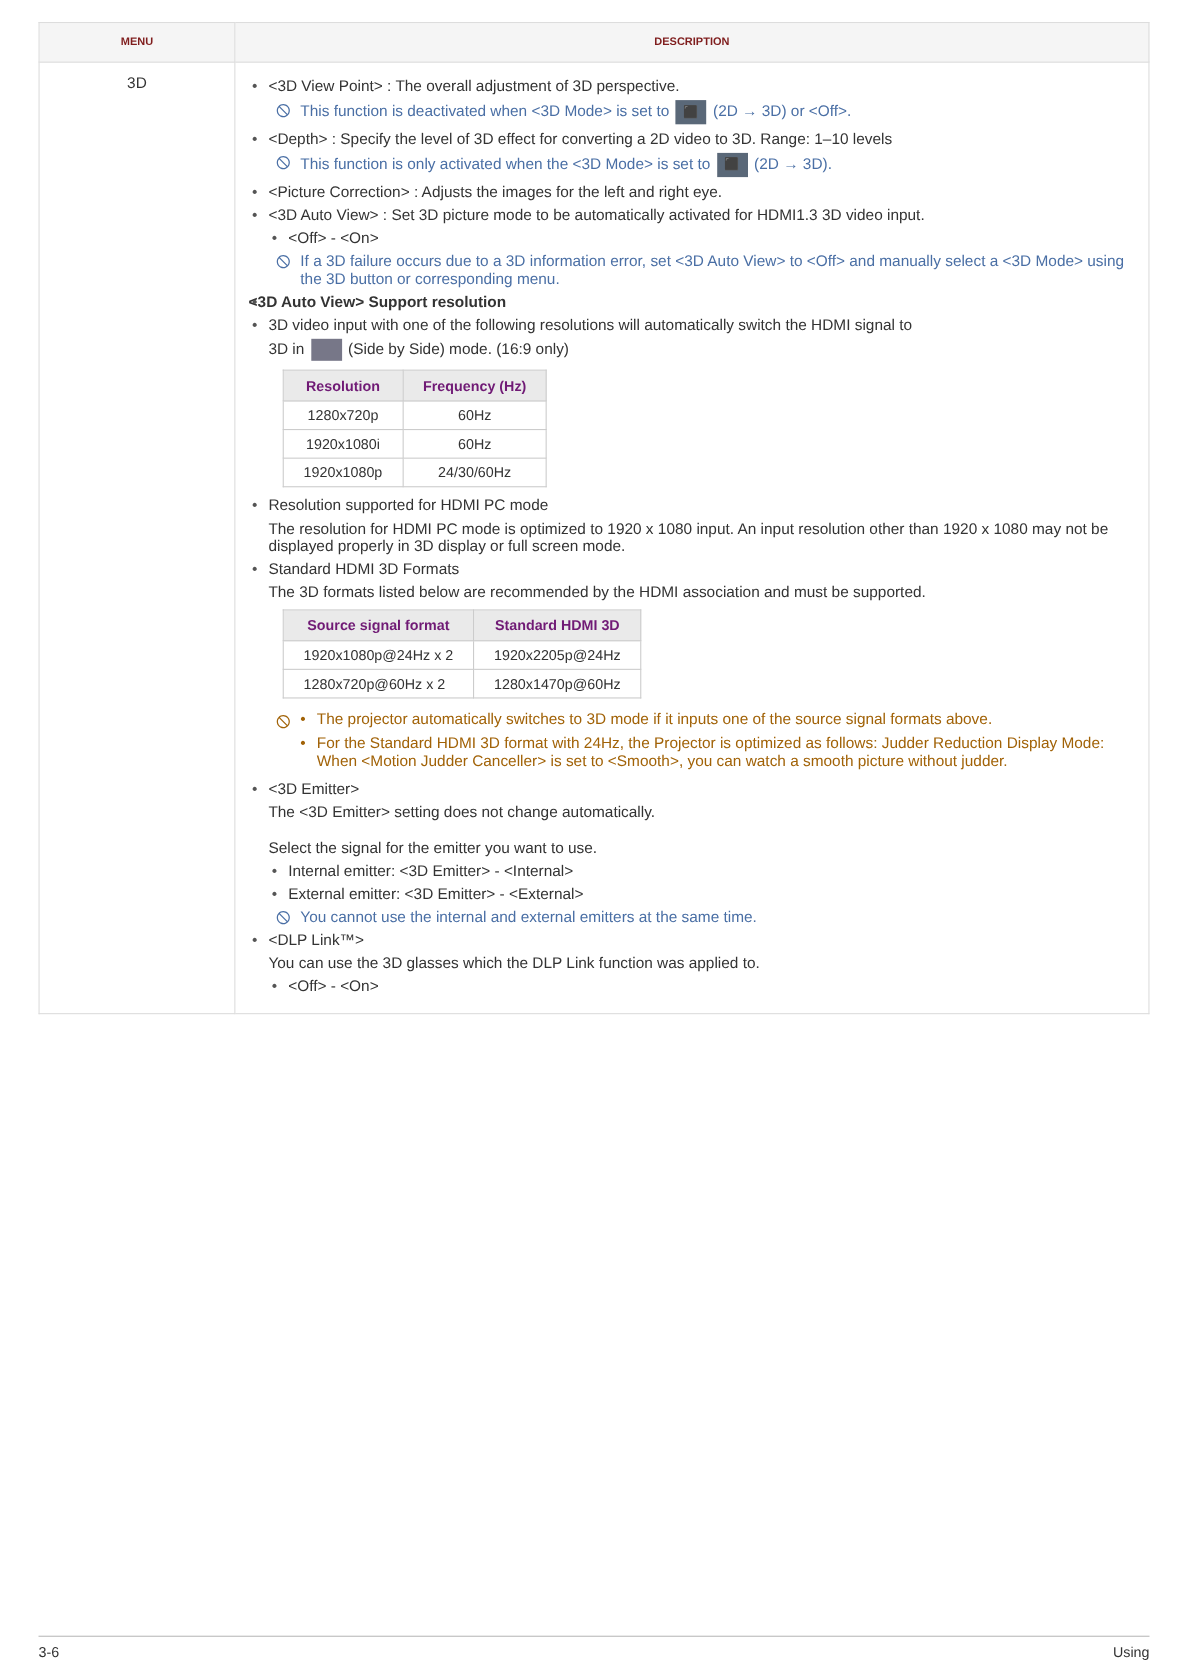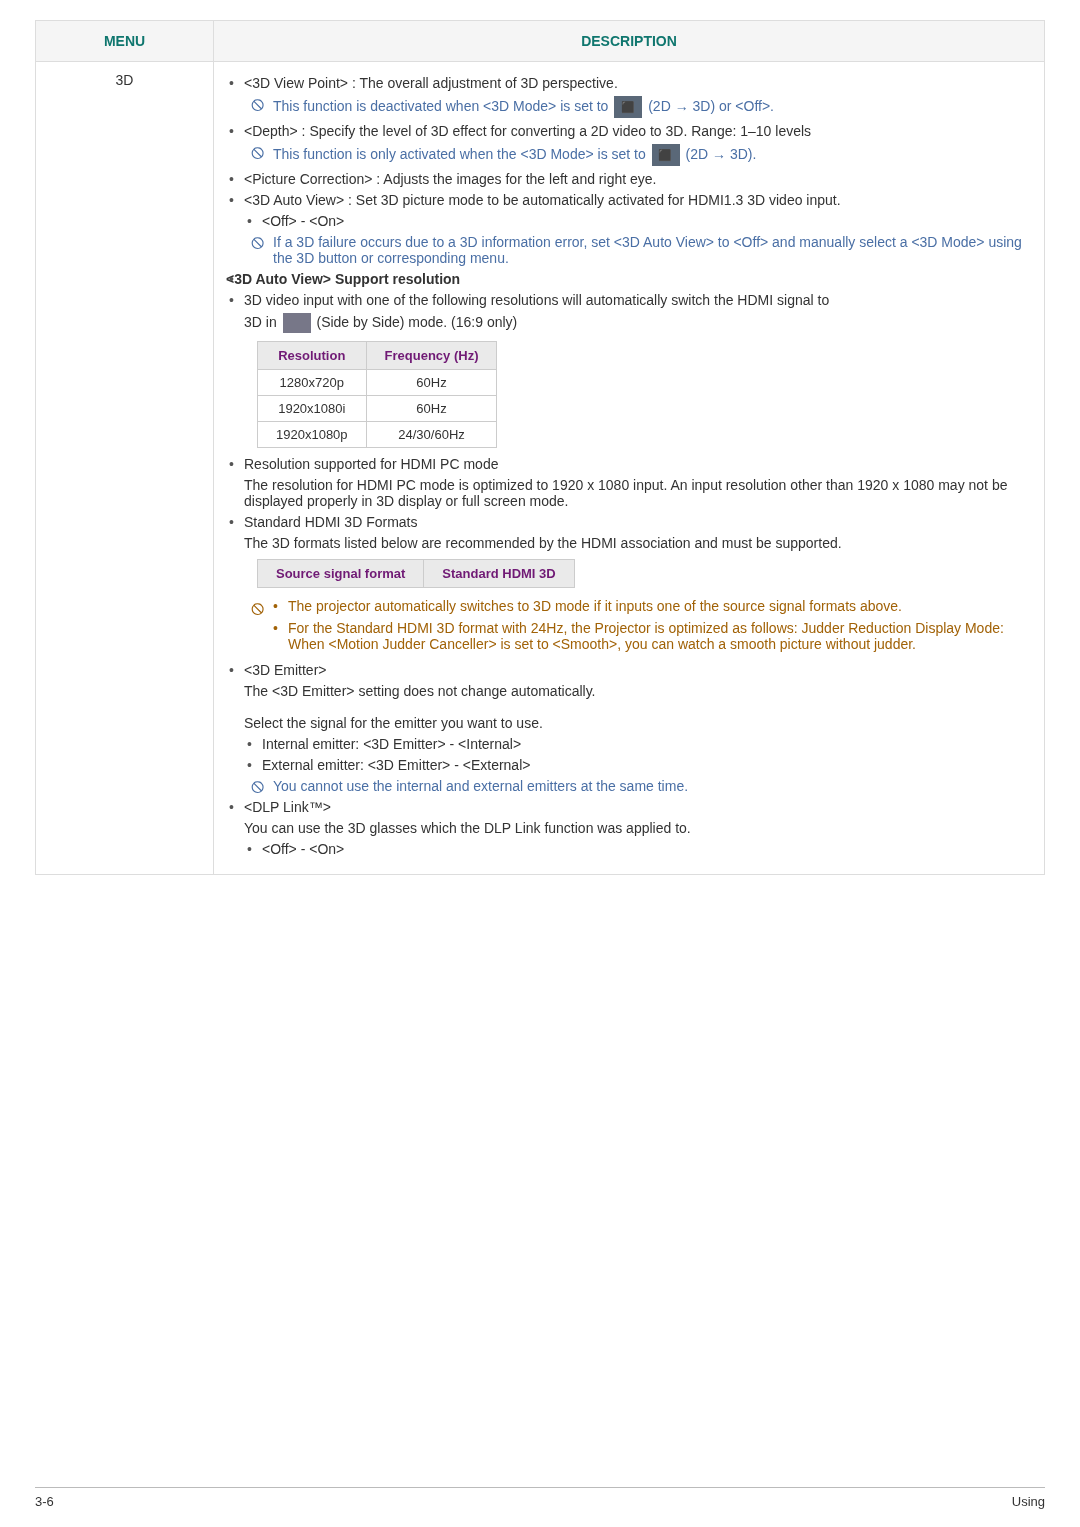--- a/index.html
+++ b/index.html
@@ -14,25 +14,25 @@
     }
     .page {
       padding: 20px 35px 10px 35px;
     }
     .main-table {
       width: 100%;
       border-collapse: collapse;
     }
     .main-table th {
       background: #f5f5f5;
-      color: #0f766e;
+      color: #7f1d1d;
       font-weight: bold;
       padding: 12px 10px;
       border: 1px solid #ddd;
-      font-size: 14px;
+      font-size: 10px;
     }
     .main-table td.menu-cell {
       width: 175px;
       text-align: center;
       vertical-align: top;
       padding-top: 10px;
       border: 1px solid #ddd;
       font-size: 14px;
     }
     .main-table td.desc-cell {
@@ -232,20 +232,28 @@
           <div class="indent-text" style="margin-left:15px">The 3D formats listed below are recommended by the HDMI association and must be supported.</div>
 
           <table class="data-table">
             <thead>
               <tr>
                 <th>Source signal format</th>
                 <th>Standard HDMI 3D</th>
               </tr>
             </thead>
             <tbody>
+              <tr>
+                <td style="text-align:left">1920x1080p@24Hz x 2</td>
+                <td style="text-align:left">1920x2205p@24Hz</td>
+              </tr>
+              <tr>
+                <td style="text-align:left">1280x720p@60Hz x 2</td>
+                <td style="text-align:left">1280x1470p@60Hz</td>
+              </tr>
             </tbody>
           </table>
 
           <div class="note-group">
             <div class="nb-item">The projector automatically switches to 3D mode if it inputs one of the source signal formats above.</div>
             <div class="nb-item">For the Standard HDMI 3D format with 24Hz, the Projector is optimized as follows: Judder Reduction Display Mode: When &lt;Motion Judder Canceller&gt; is set to &lt;Smooth&gt;, you can watch a smooth picture without judder.</div>
           </div>
 
           <div class="bullet-main">&lt;3D Emitter&gt;</div>
           <div class="indent-text" style="margin-left:15px">The &lt;3D Emitter&gt; setting does not change automatically.</div>

